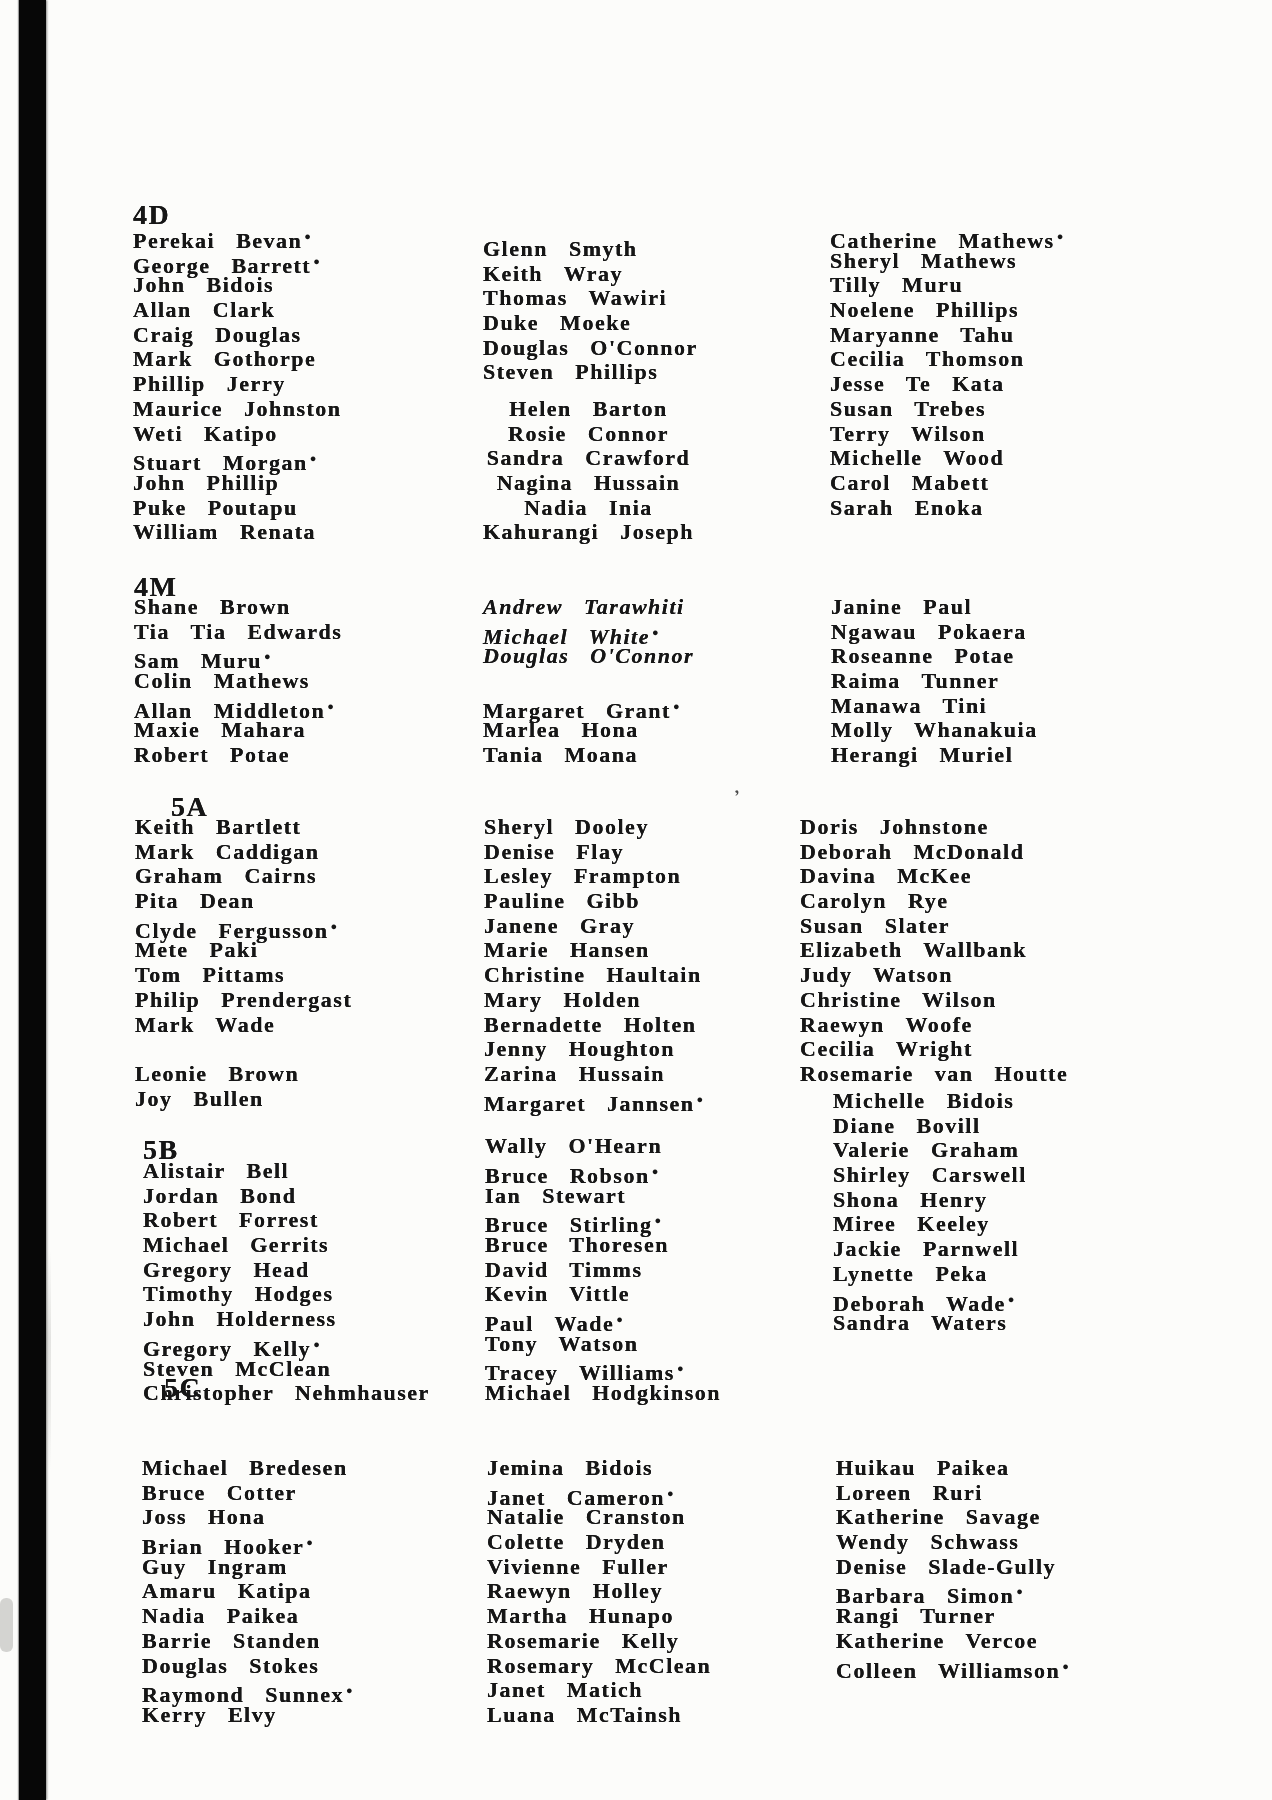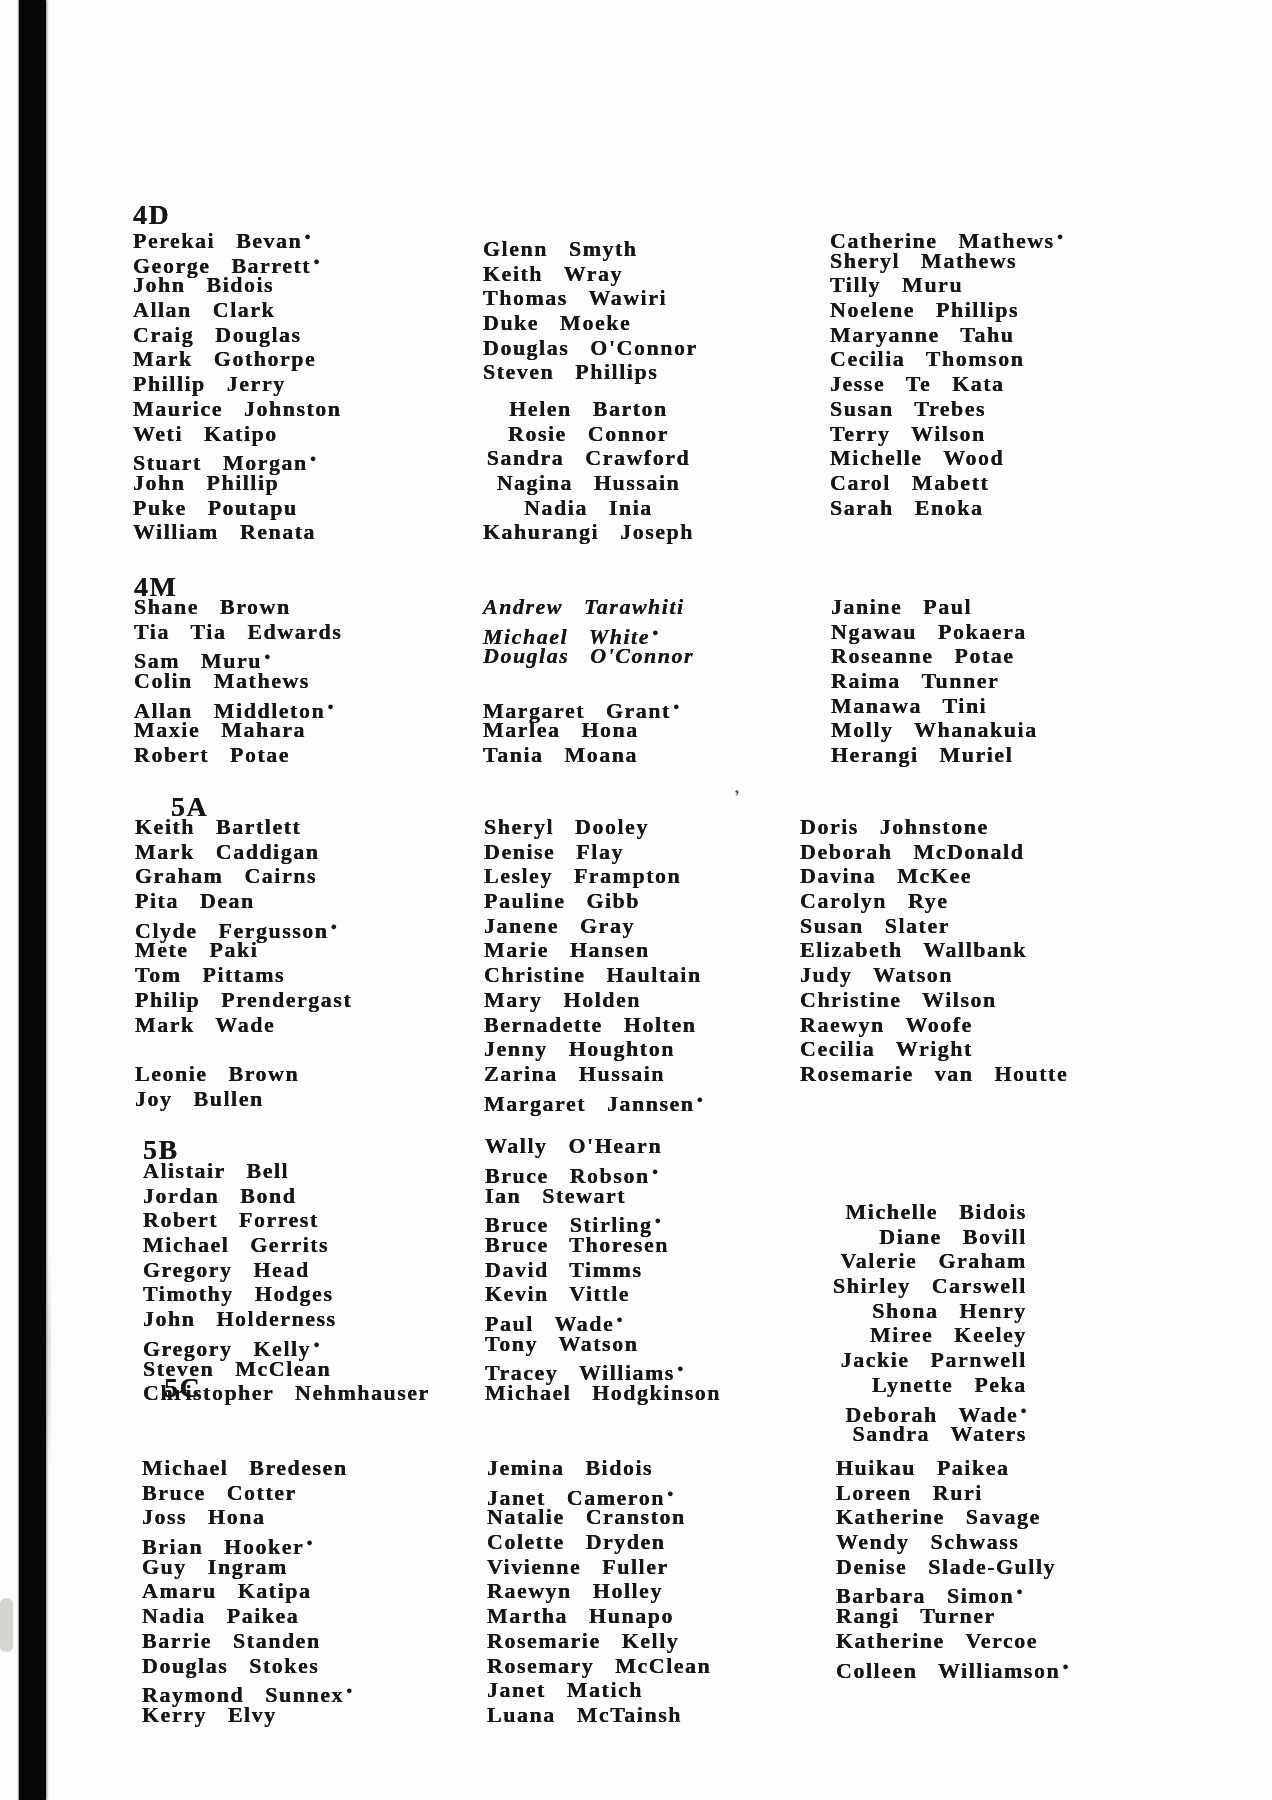--- a/index.html
+++ b/index.html
@@ -215,21 +215,21 @@
         <div class="name">Ian Stewart</div>
         <div class="name">Bruce Stirling<span class="ast">●</span></div>
         <div class="name">Bruce Thoresen</div>
         <div class="name">David Timms</div>
         <div class="name">Kevin Vittle</div>
         <div class="name">Paul Wade<span class="ast">●</span></div>
         <div class="name">Tony Watson</div>
         <div class="name">Tracey Williams<span class="ast">●</span></div>
         <div class="name">Michael Hodgkinson</div>
       </div>
-      <div class="grp" style="left: 833px; top: 1200px; text-align: right;">
+      <div class="grp" style="left: 833px; top: 1089px;">
         <div class="name">Michelle Bidois</div>
         <div class="name">Diane Bovill</div>
         <div class="name">Valerie Graham</div>
         <div class="name">Shirley Carswell</div>
         <div class="name">Shona Henry</div>
         <div class="name">Miree Keeley</div>
         <div class="name">Jackie Parnwell</div>
         <div class="name">Lynette Peka</div>
         <div class="name">Deborah Wade<span class="ast">●</span></div>
         <div class="name">Sandra Waters</div>

